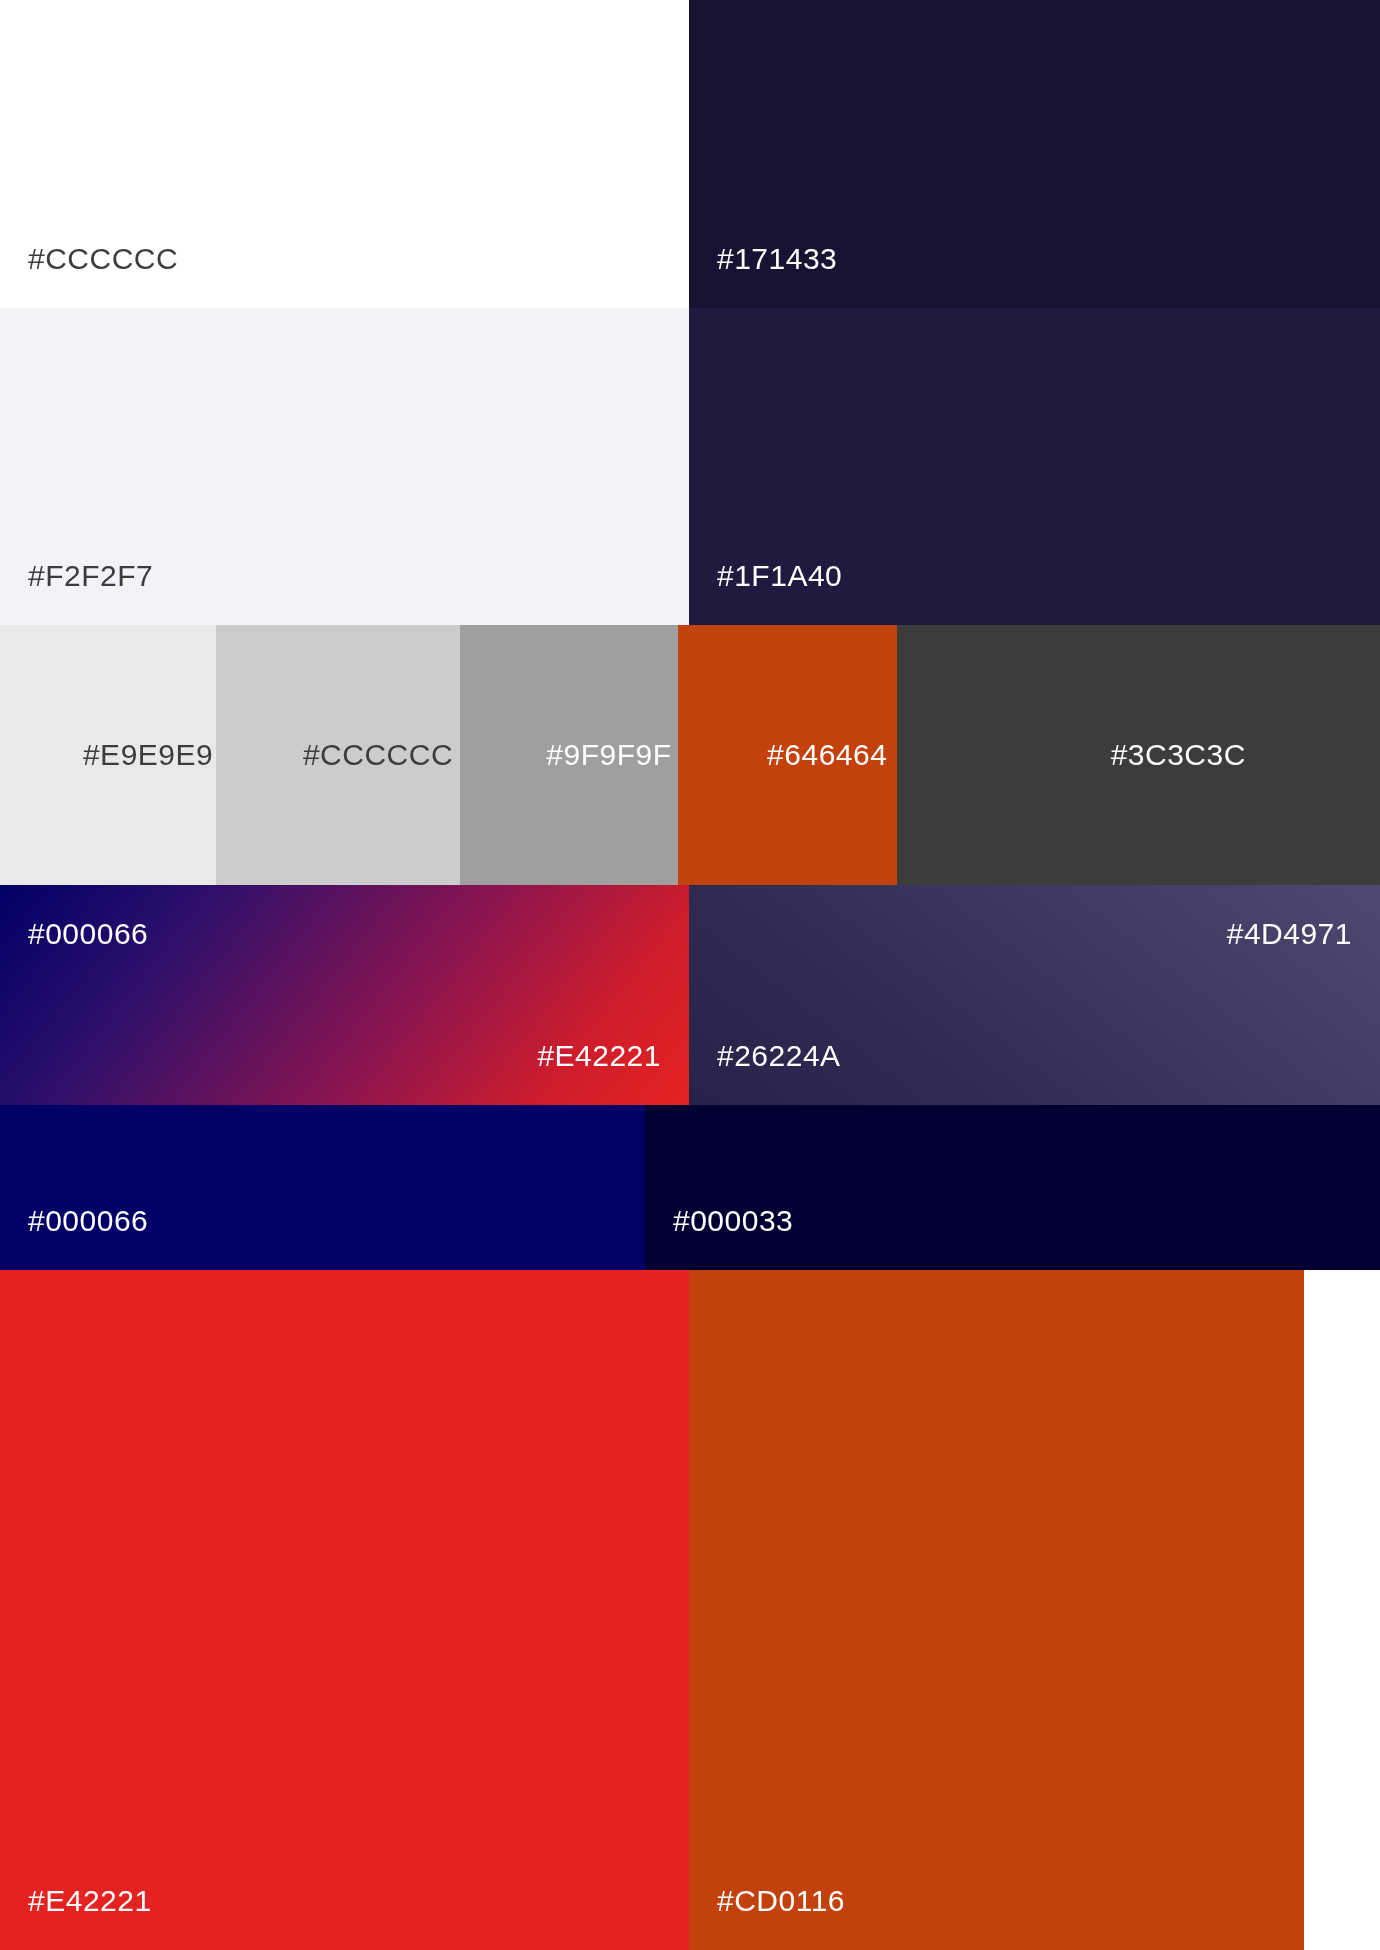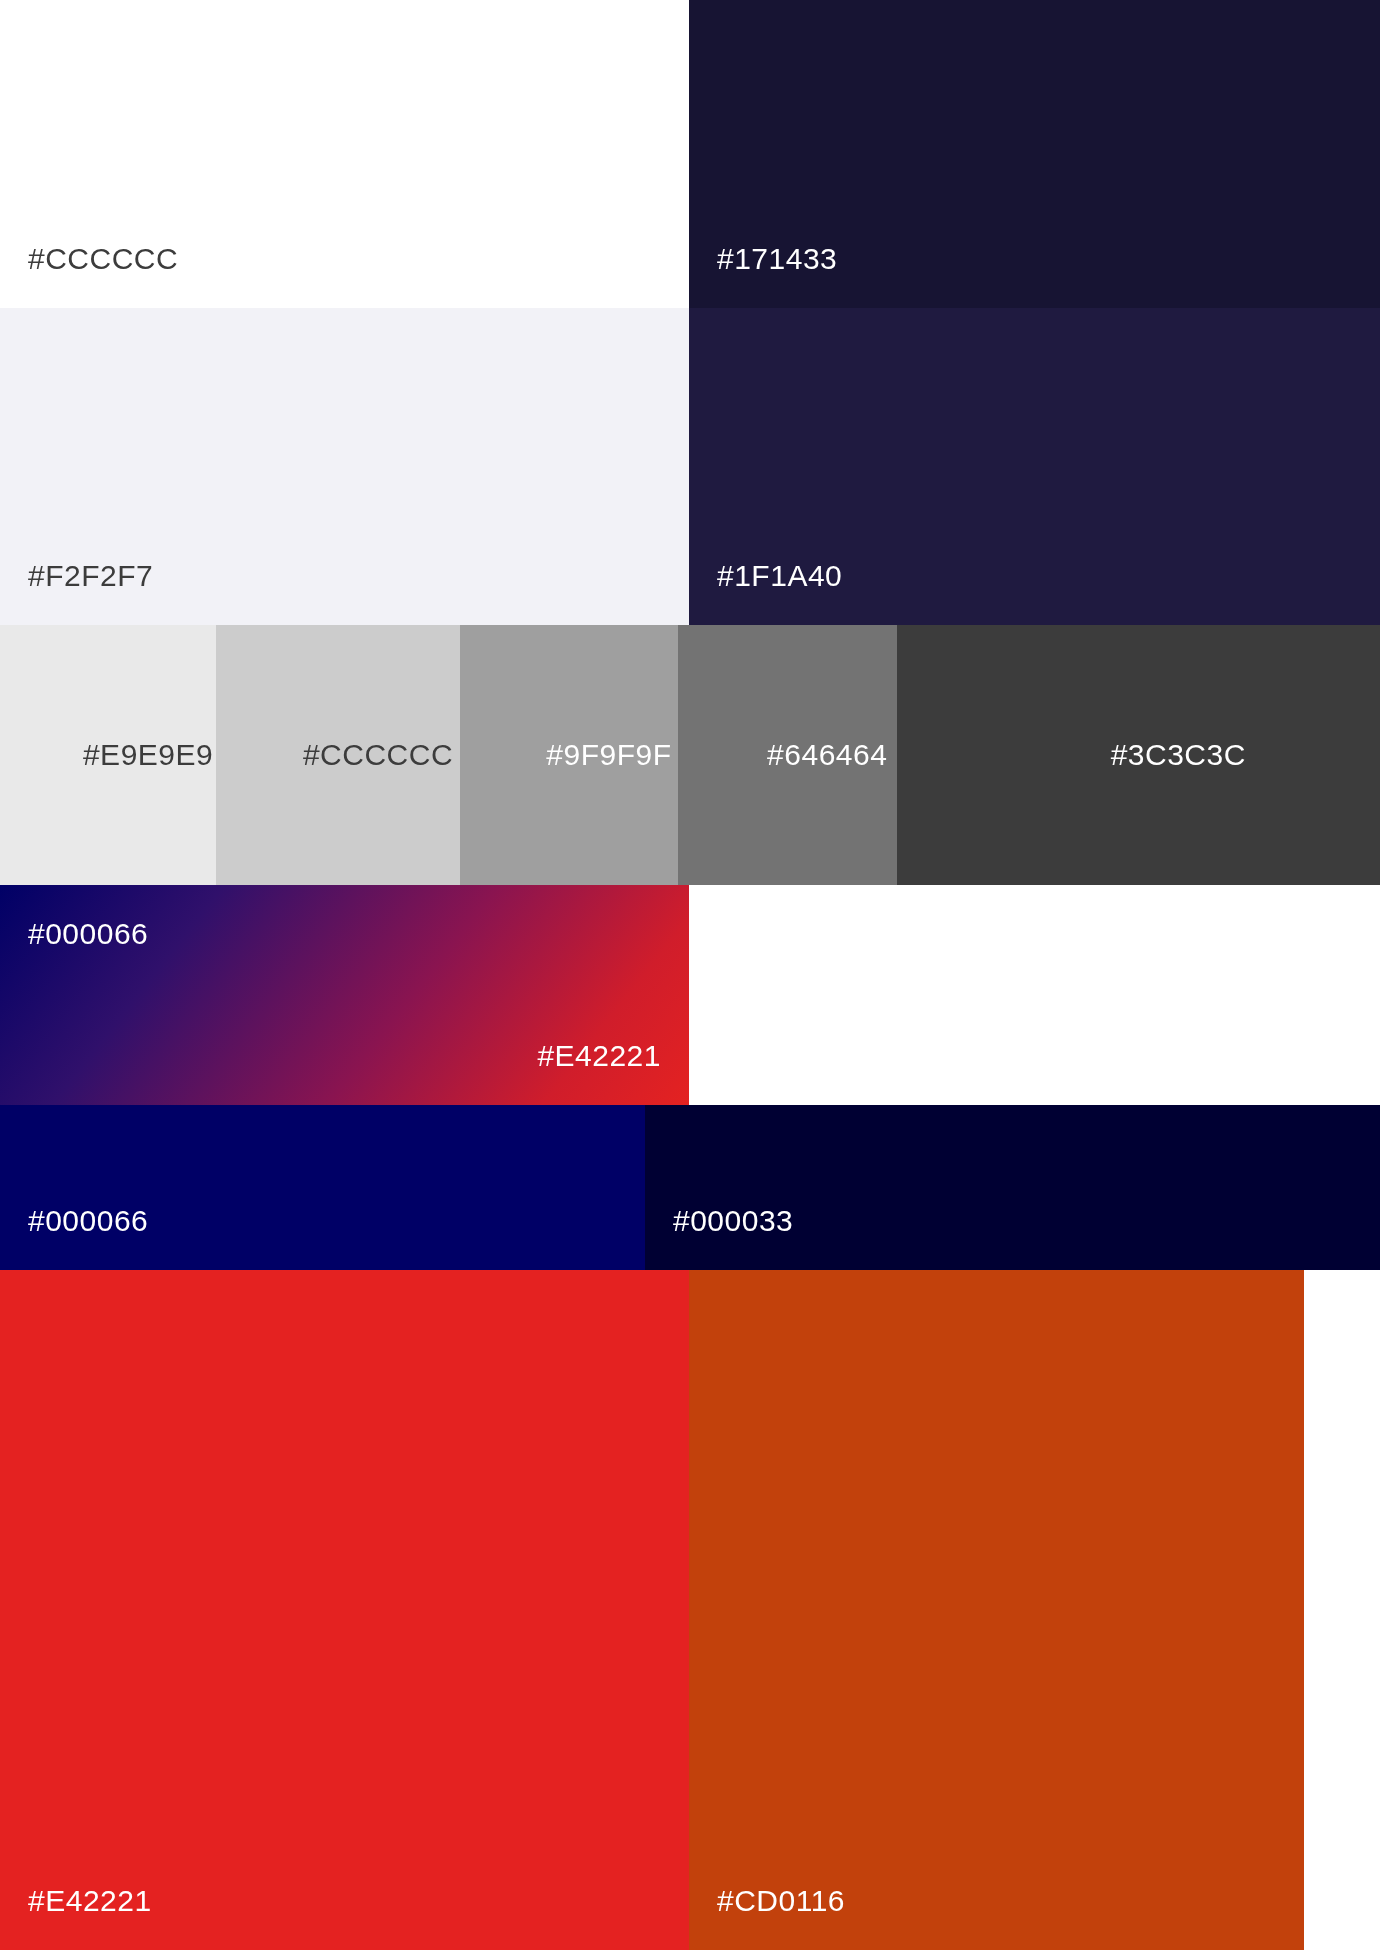--- a/index.html
+++ b/index.html
@@ -45,21 +45,21 @@
   
   .row-2 { display: flex; height: 317px; }
   .row-2 .cell-left  { width: 689px; background: #F2F2F7; }
   .row-2 .cell-right { width: 691px; background: #1F1A40; }
 
   
   .row-3 { display: flex; height: 260px; }
   .row-3 .g1 { width: 220px; background: #E9E9E9; }
   .row-3 .g2 { width: 248px; background: #CCCCCC; }
   .row-3 .g3 { width: 222px; background: #9F9F9F; }
-  .row-3 .g4 { width: 222px; background: #737373; padding-left: 28px; }
+  .row-3 .g4 { width: 222px; background: #c2410c; padding-left: 28px; }
   .row-3 .g5 { width: 492px; background: #3C3C3C; }
 
   
   .row-4 { display: flex; height: 220px; }
   .row-4 .cell-left {
     width: 689px;
     background: linear-gradient(128deg, #000066 0%, #30106b 26%, #8a1450 58%, #d01d2b 83%, #E42221 100%);
   }
   .row-4 .cell-right {
     width: 691px;
@@ -124,20 +124,24 @@
     <div class="swatch g5">
       <span class="label lbl-c on-dark">#3C3C3C</span>
     </div>
   </div>
 
   <div class="row-4">
     <div class="swatch cell-left">
       <span class="label lbl-tl on-dark">#000066</span>
       <span class="label lbl-br on-dark">#E42221</span>
     </div>
+    <div class="swatch cell-right">
+      <span class="label lbl-tr on-dark">#4D4971</span>
+      <span class="label lbl-bl on-dark">#26224A</span>
+    </div>
   </div>
 
   <div class="row-5">
     <div class="swatch cell-left">
       <span class="label lbl-bl on-dark">#000066</span>
     </div>
     <div class="swatch cell-right">
       <span class="label lbl-bl on-dark">#000033</span>
     </div>
   </div>

